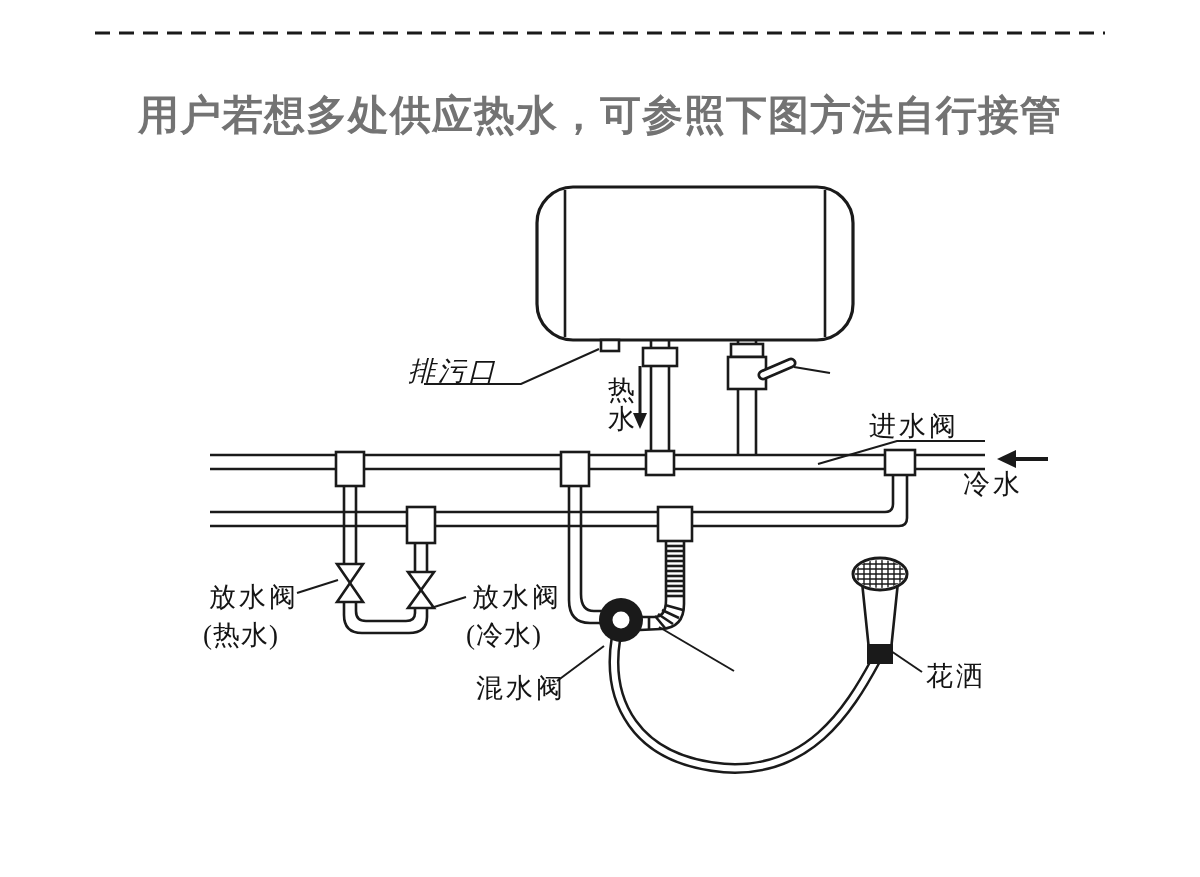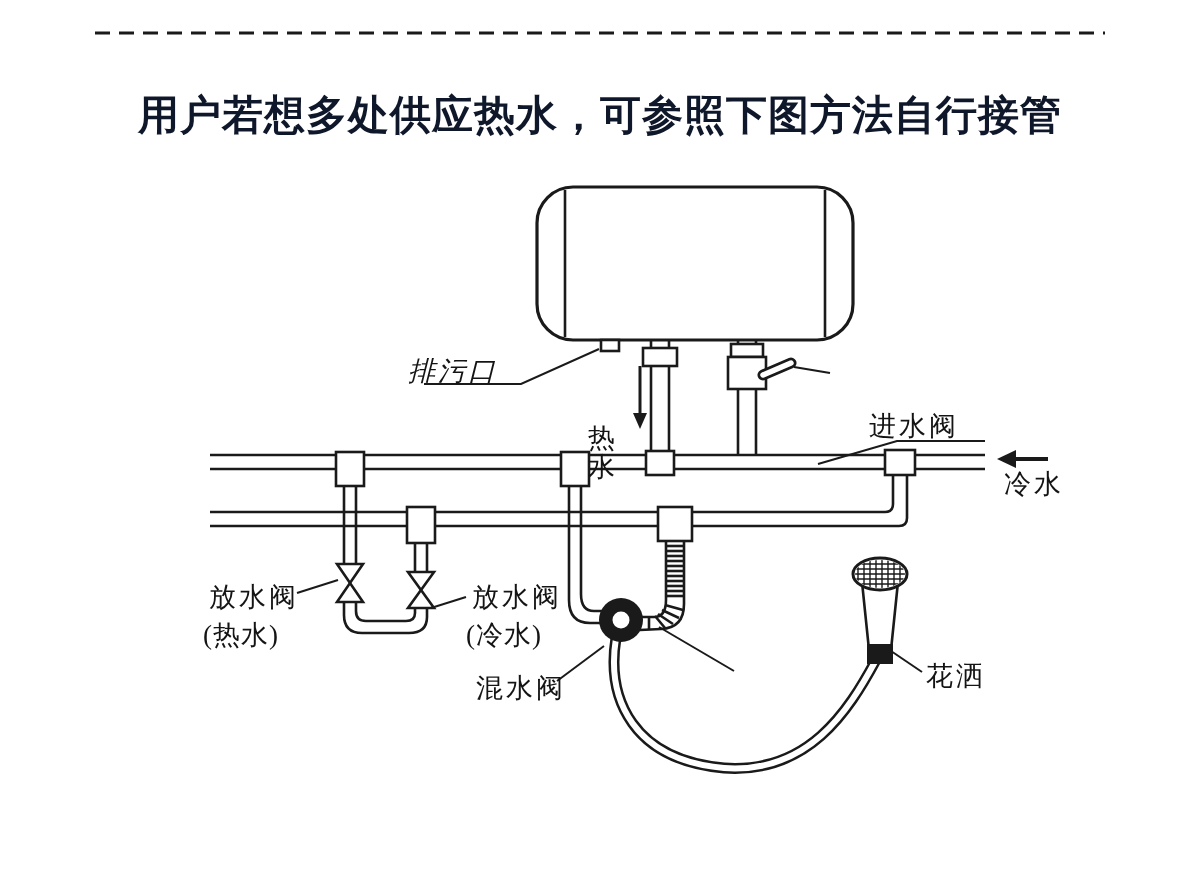--- a/index.html
+++ b/index.html
@@ -3,31 +3,31 @@
 <meta charset="utf-8">
 <style>
   html,body{margin:0;padding:0;background:#ffffff;}
   .stage{
     position:relative;width:1200px;height:877px;background:#ffffff;
     font-family:"Liberation Serif","DejaVu Serif",serif;color:#161616;overflow:hidden;
   }
   .stage svg{position:absolute;left:0;top:0;}
   .page-title{
     position:absolute;left:0;top:88px;width:1200px;text-align:center;
-    font-size:41px;font-weight:600;letter-spacing:1px;color:#0f172a;white-space:nowrap;
+    font-size:41px;font-weight:600;letter-spacing:1px;color:#737373;white-space:nowrap;
   }
   .lbl{
     position:absolute;font-size:27px;letter-spacing:3px;color:#141414;white-space:nowrap;
   }
   .lbl-paren{letter-spacing:1px;}
-  .lbl-hot{left:588px;top:376px;width:29px;line-height:1.07;letter-spacing:0;word-break:break-all;white-space:normal;margin-top:48px;}
+  .lbl-hot{left:608px;top:376px;width:29px;line-height:1.07;letter-spacing:0;word-break:break-all;white-space:normal;}
   .lbl-drain-outlet{left:408px;top:353px;font-style:italic;}
   .lbl-safety{left:833px;top:352px;}
   .lbl-inlet{left:869px;top:408px;font-family:Liberation Mono, monospace;}
-  .lbl-cold{left:1004px;top:466px;text-align:right;}
+  .lbl-cold{left:963px;top:466px;text-align:right;}
   .lbl-drainhot1{left:209px;top:579px;}
   .lbl-drainhot2{left:203px;top:617px;text-align:right;}
   .lbl-draincold1{left:472px;top:579px;}
   .lbl-draincold2{left:466px;top:617px;}
   .lbl-mixing{left:476px;top:670px;font-family:Liberation Serif, serif;}
   .lbl-hose{left:737px;top:658px;}
   .lbl-shower{left:926px;top:658px;}
 </style>
 </head>
 <body>

